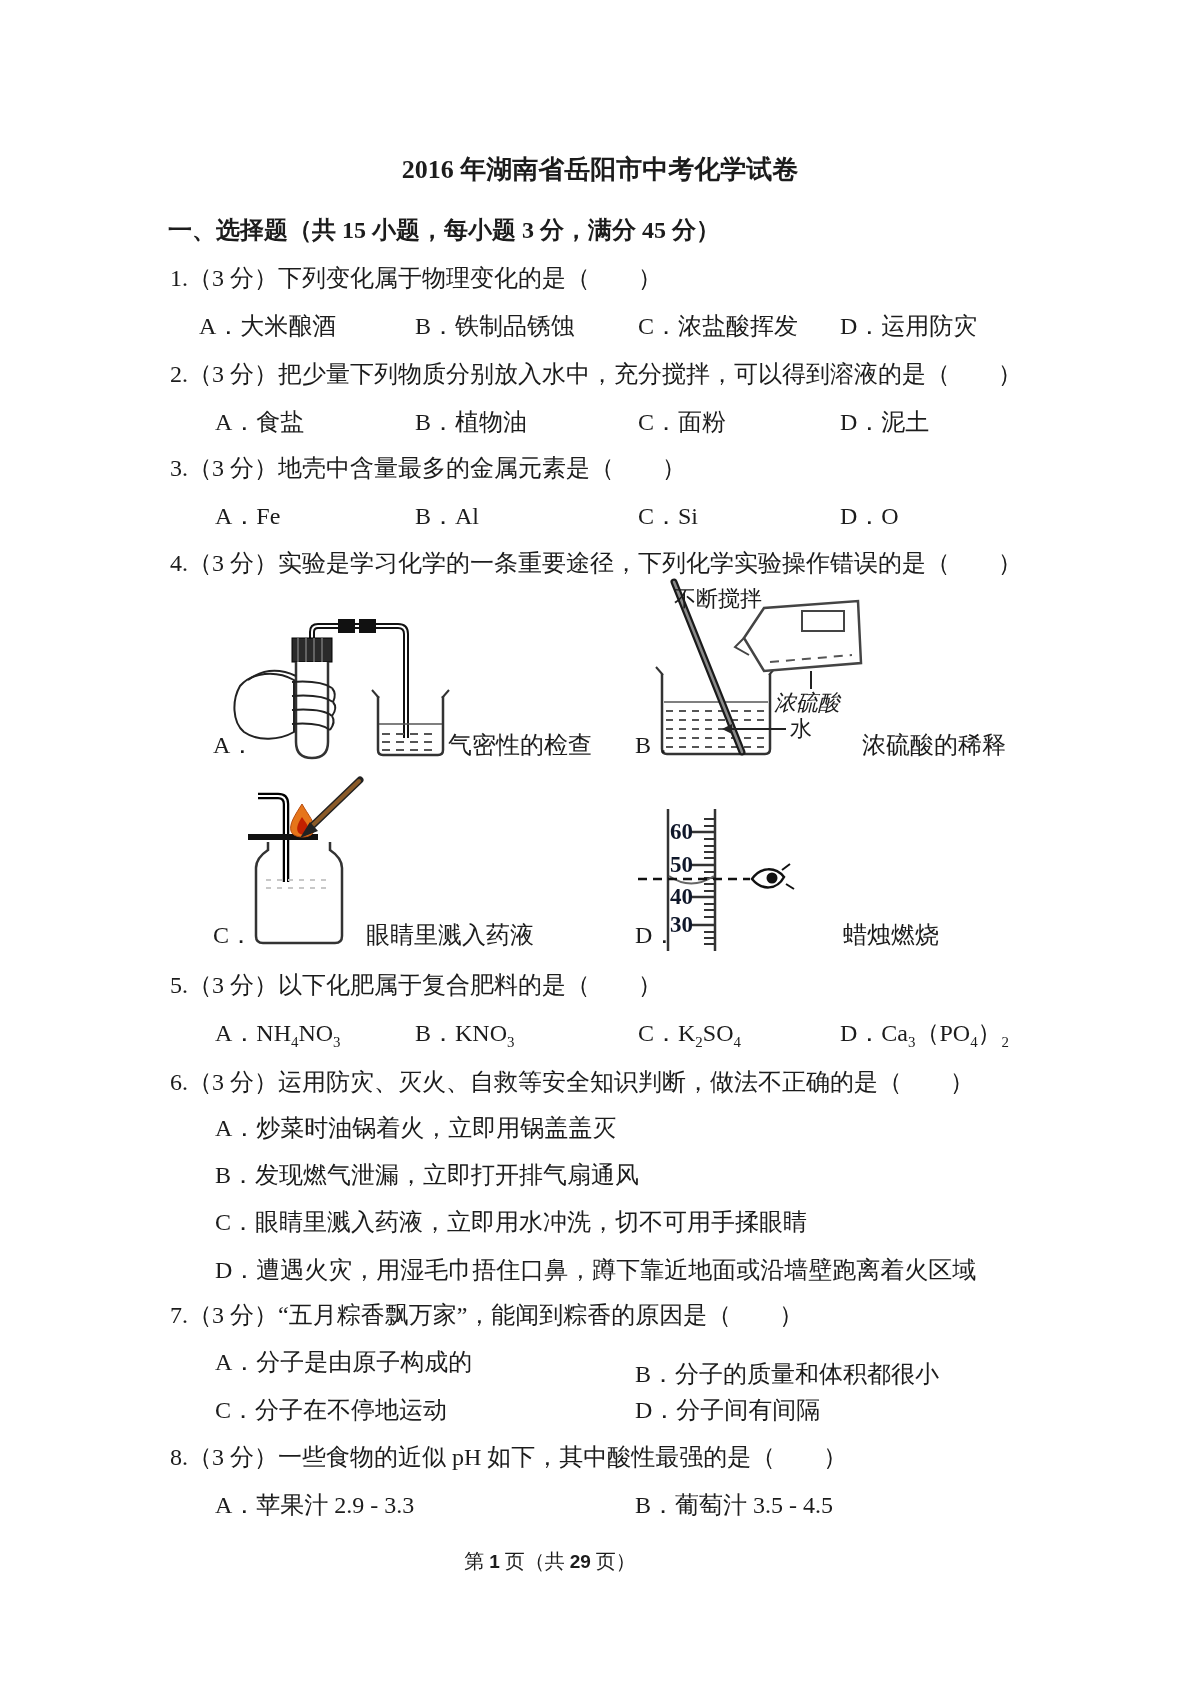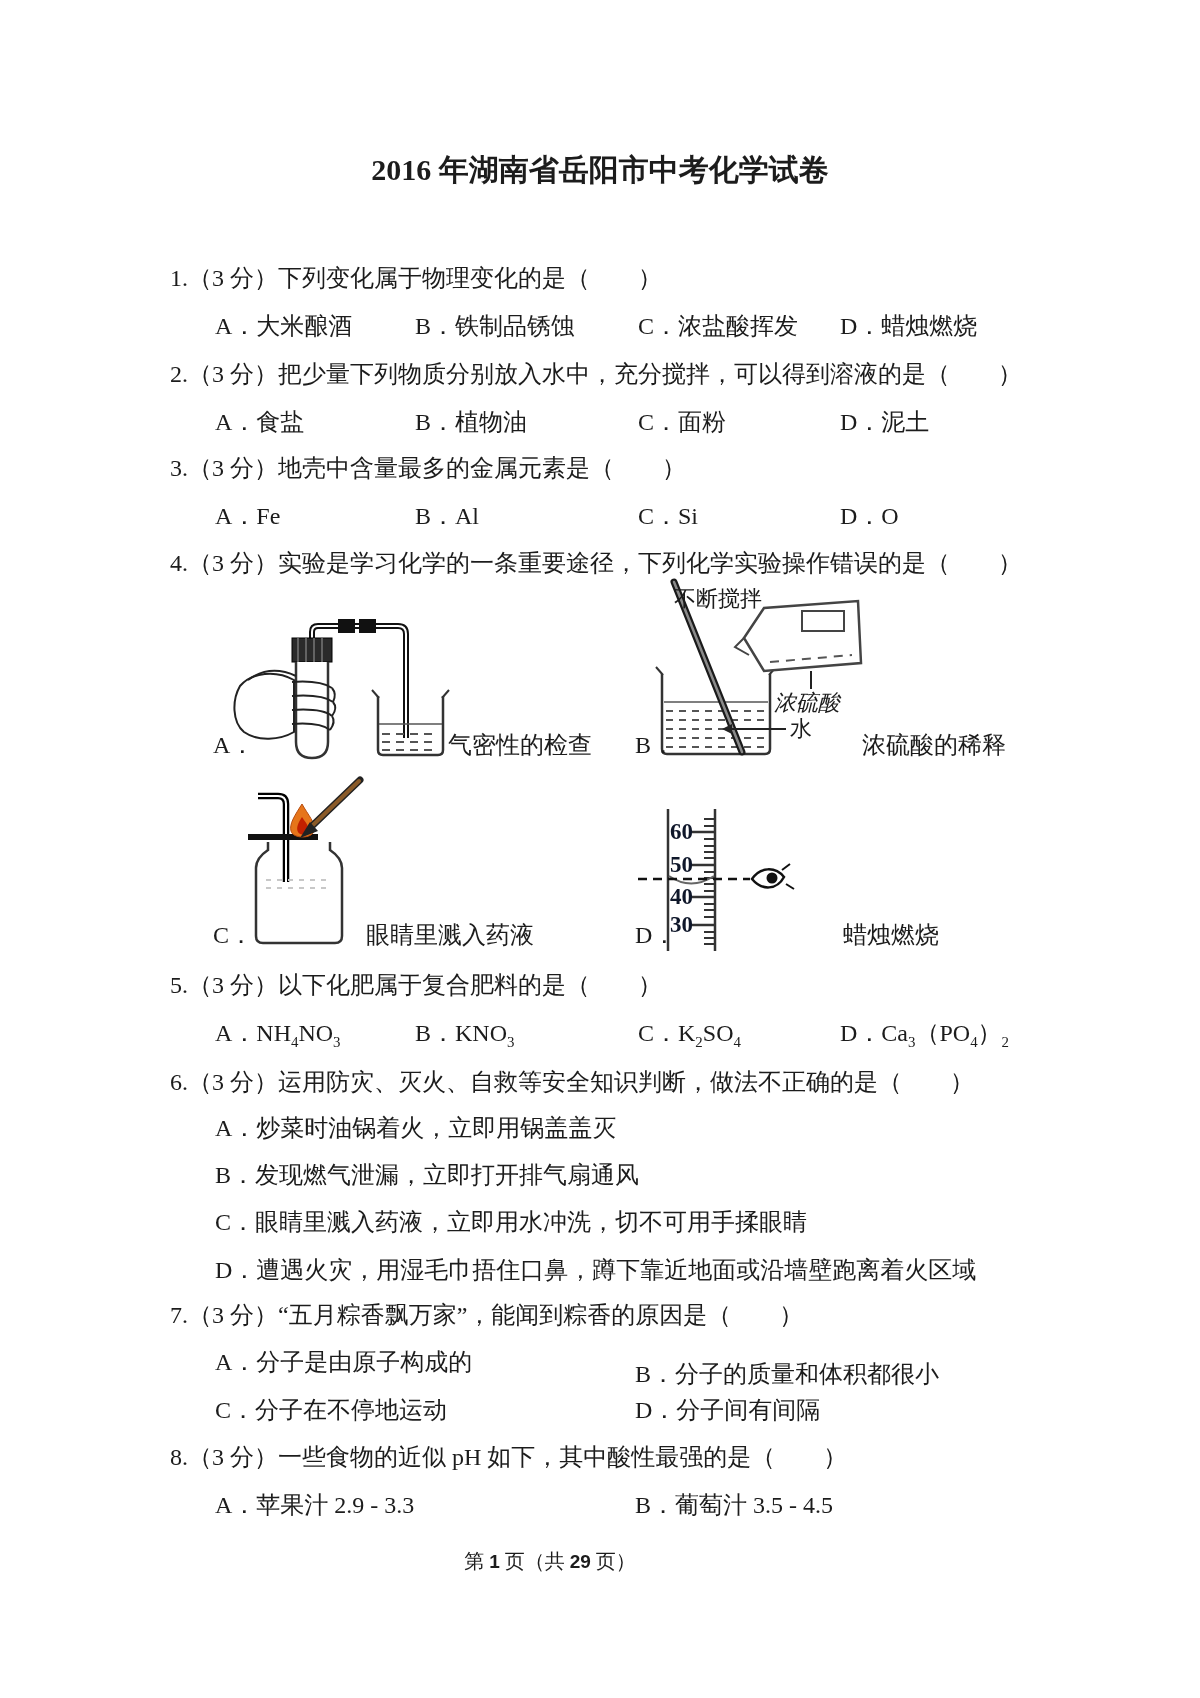--- a/index.html
+++ b/index.html
@@ -2,21 +2,21 @@
 <html><head>
 <meta charset="utf-8">
 <style>
   html,body{margin:0;padding:0;background:#ffffff;}
   .page{
     position:relative;width:1200px;height:1698px;background:#ffffff;
     font-family:"Liberation Serif","DejaVu Serif",serif;color:#1c1c1c;overflow:hidden;
   }
   .title{
     position:absolute;top:150px;left:0;width:1200px;text-align:center;
-    font-size:30px;font-weight:bold;margin:0;line-height:40px;
+    font-size:26px;font-weight:bold;margin:0;line-height:40px;
   }
   .line{position:absolute;font-size:24px;line-height:34px;white-space:nowrap;}
   .bold{font-weight:bold;}
   .ann{position:absolute;font-size:22px;line-height:26px;white-space:nowrap;}
   .scale-num{
     position:absolute;font-size:23px;line-height:26px;font-weight:bold;
     color:#0f172a;
   }
   .figwrap{position:absolute;}
   .figwrap svg{position:absolute;left:0;top:0;}
@@ -30,26 +30,27 @@
     font-weight:bold;font-size:19px;margin:0 5px;
   }
 </style>
 </head>
 <body>
 
 <div class="page">
 
   <h1 class="title">2016 年湖南省岳阳市中考化学试卷</h1>
 
+  <div class="line bold" style="top:213px;left:168px;">一、选择题（共 15 小题，每小题 3 分，满分 45 分）</div>
 
   <div class="line" style="top:261px;left:170px;">1.（3 分）下列变化属于物理变化的是（　　）</div>
-  <span class="line" style="top:309px;left:215px;">A．大米酿酒</span>
+  <span class="line" style="top:309px;left:199px;">A．大米酿酒</span>
   <span class="line" style="top:309px;left:415px;">B．铁制品锈蚀</span>
   <span class="line" style="top:309px;left:638px;">C．浓盐酸挥发</span>
-  <span class="line" style="top:309px;left:840px;">D．蜡烛燃烧</span>
+  <span class="line" style="top:309px;left:840px;">D．运用防灾</span>
 
   <div class="line" style="top:357px;left:170px;">2.（3 分）把少量下列物质分别放入水中，充分搅拌，可以得到溶液的是（　　）</div>
   <span class="line" style="top:405px;left:215px;">A．食盐</span>
   <span class="line" style="top:405px;left:415px;">B．植物油</span>
   <span class="line" style="top:405px;left:638px;">C．面粉</span>
   <span class="line" style="top:405px;left:840px;">D．泥土</span>
 
   <div class="line" style="top:451px;left:170px;">3.（3 分）地壳中含量最多的金属元素是（　　）</div>
   <span class="line" style="top:499px;left:215px;">A．Fe</span>
   <span class="line" style="top:499px;left:415px;">B．Al</span>

